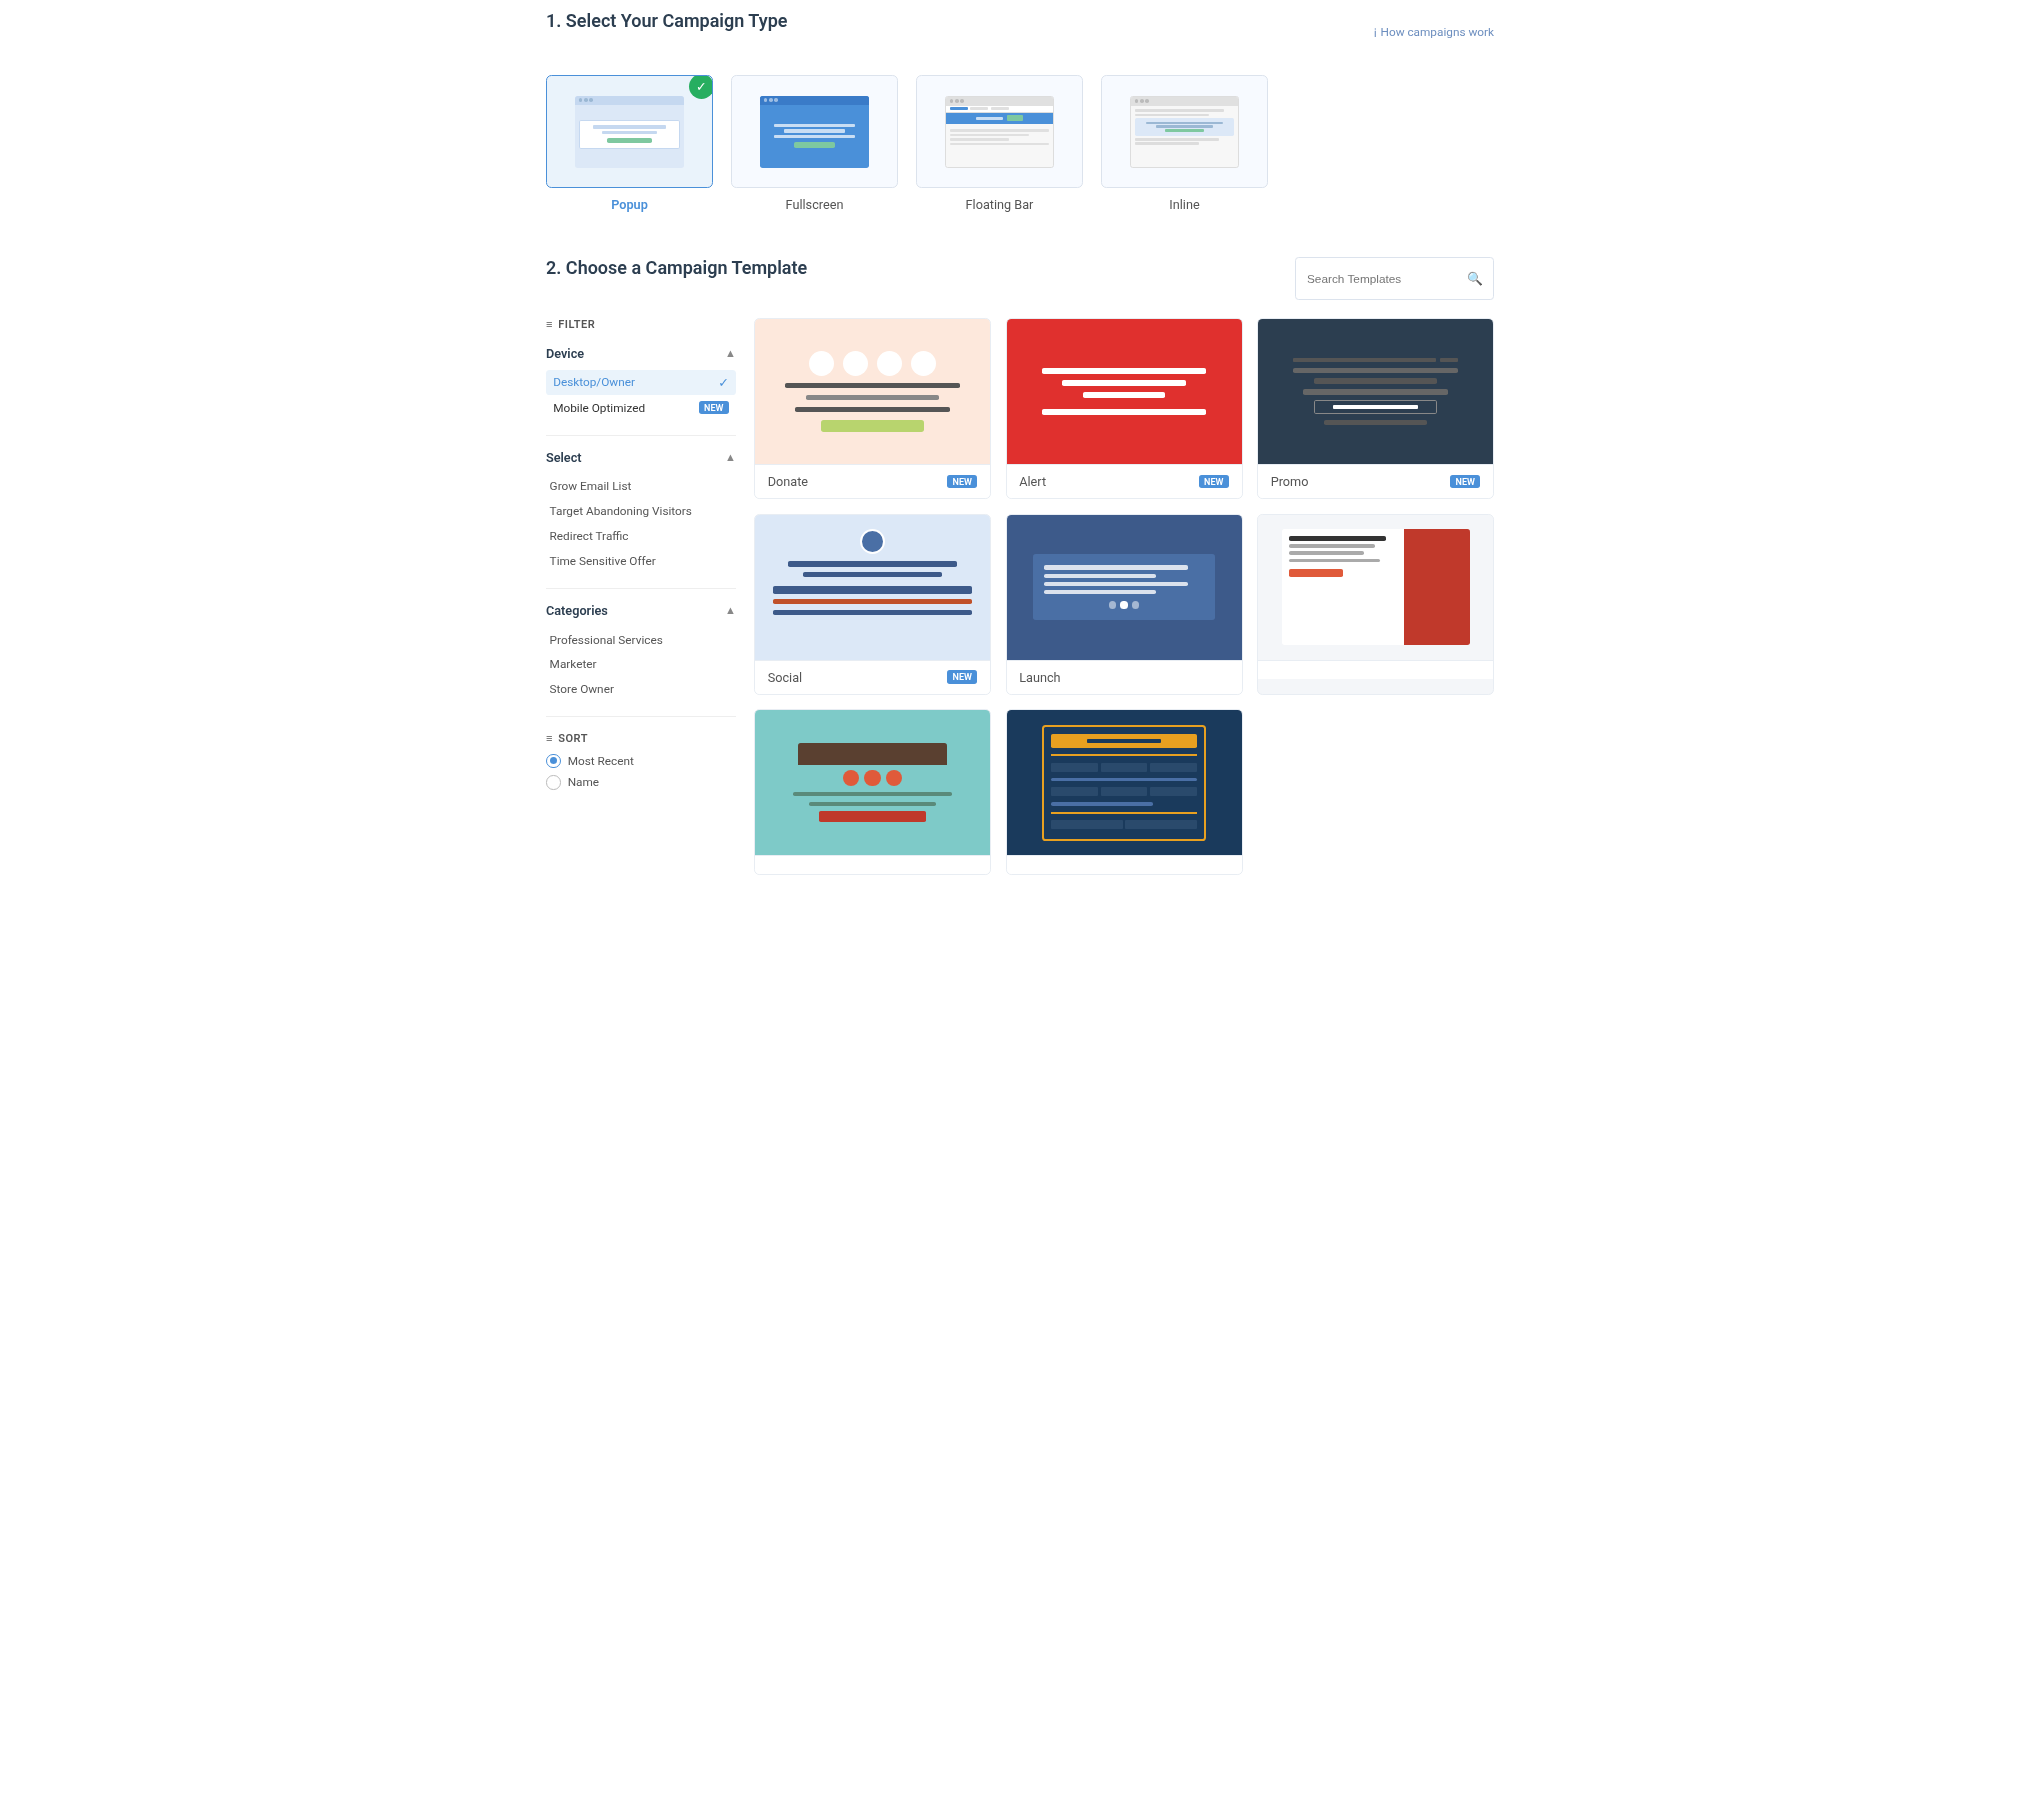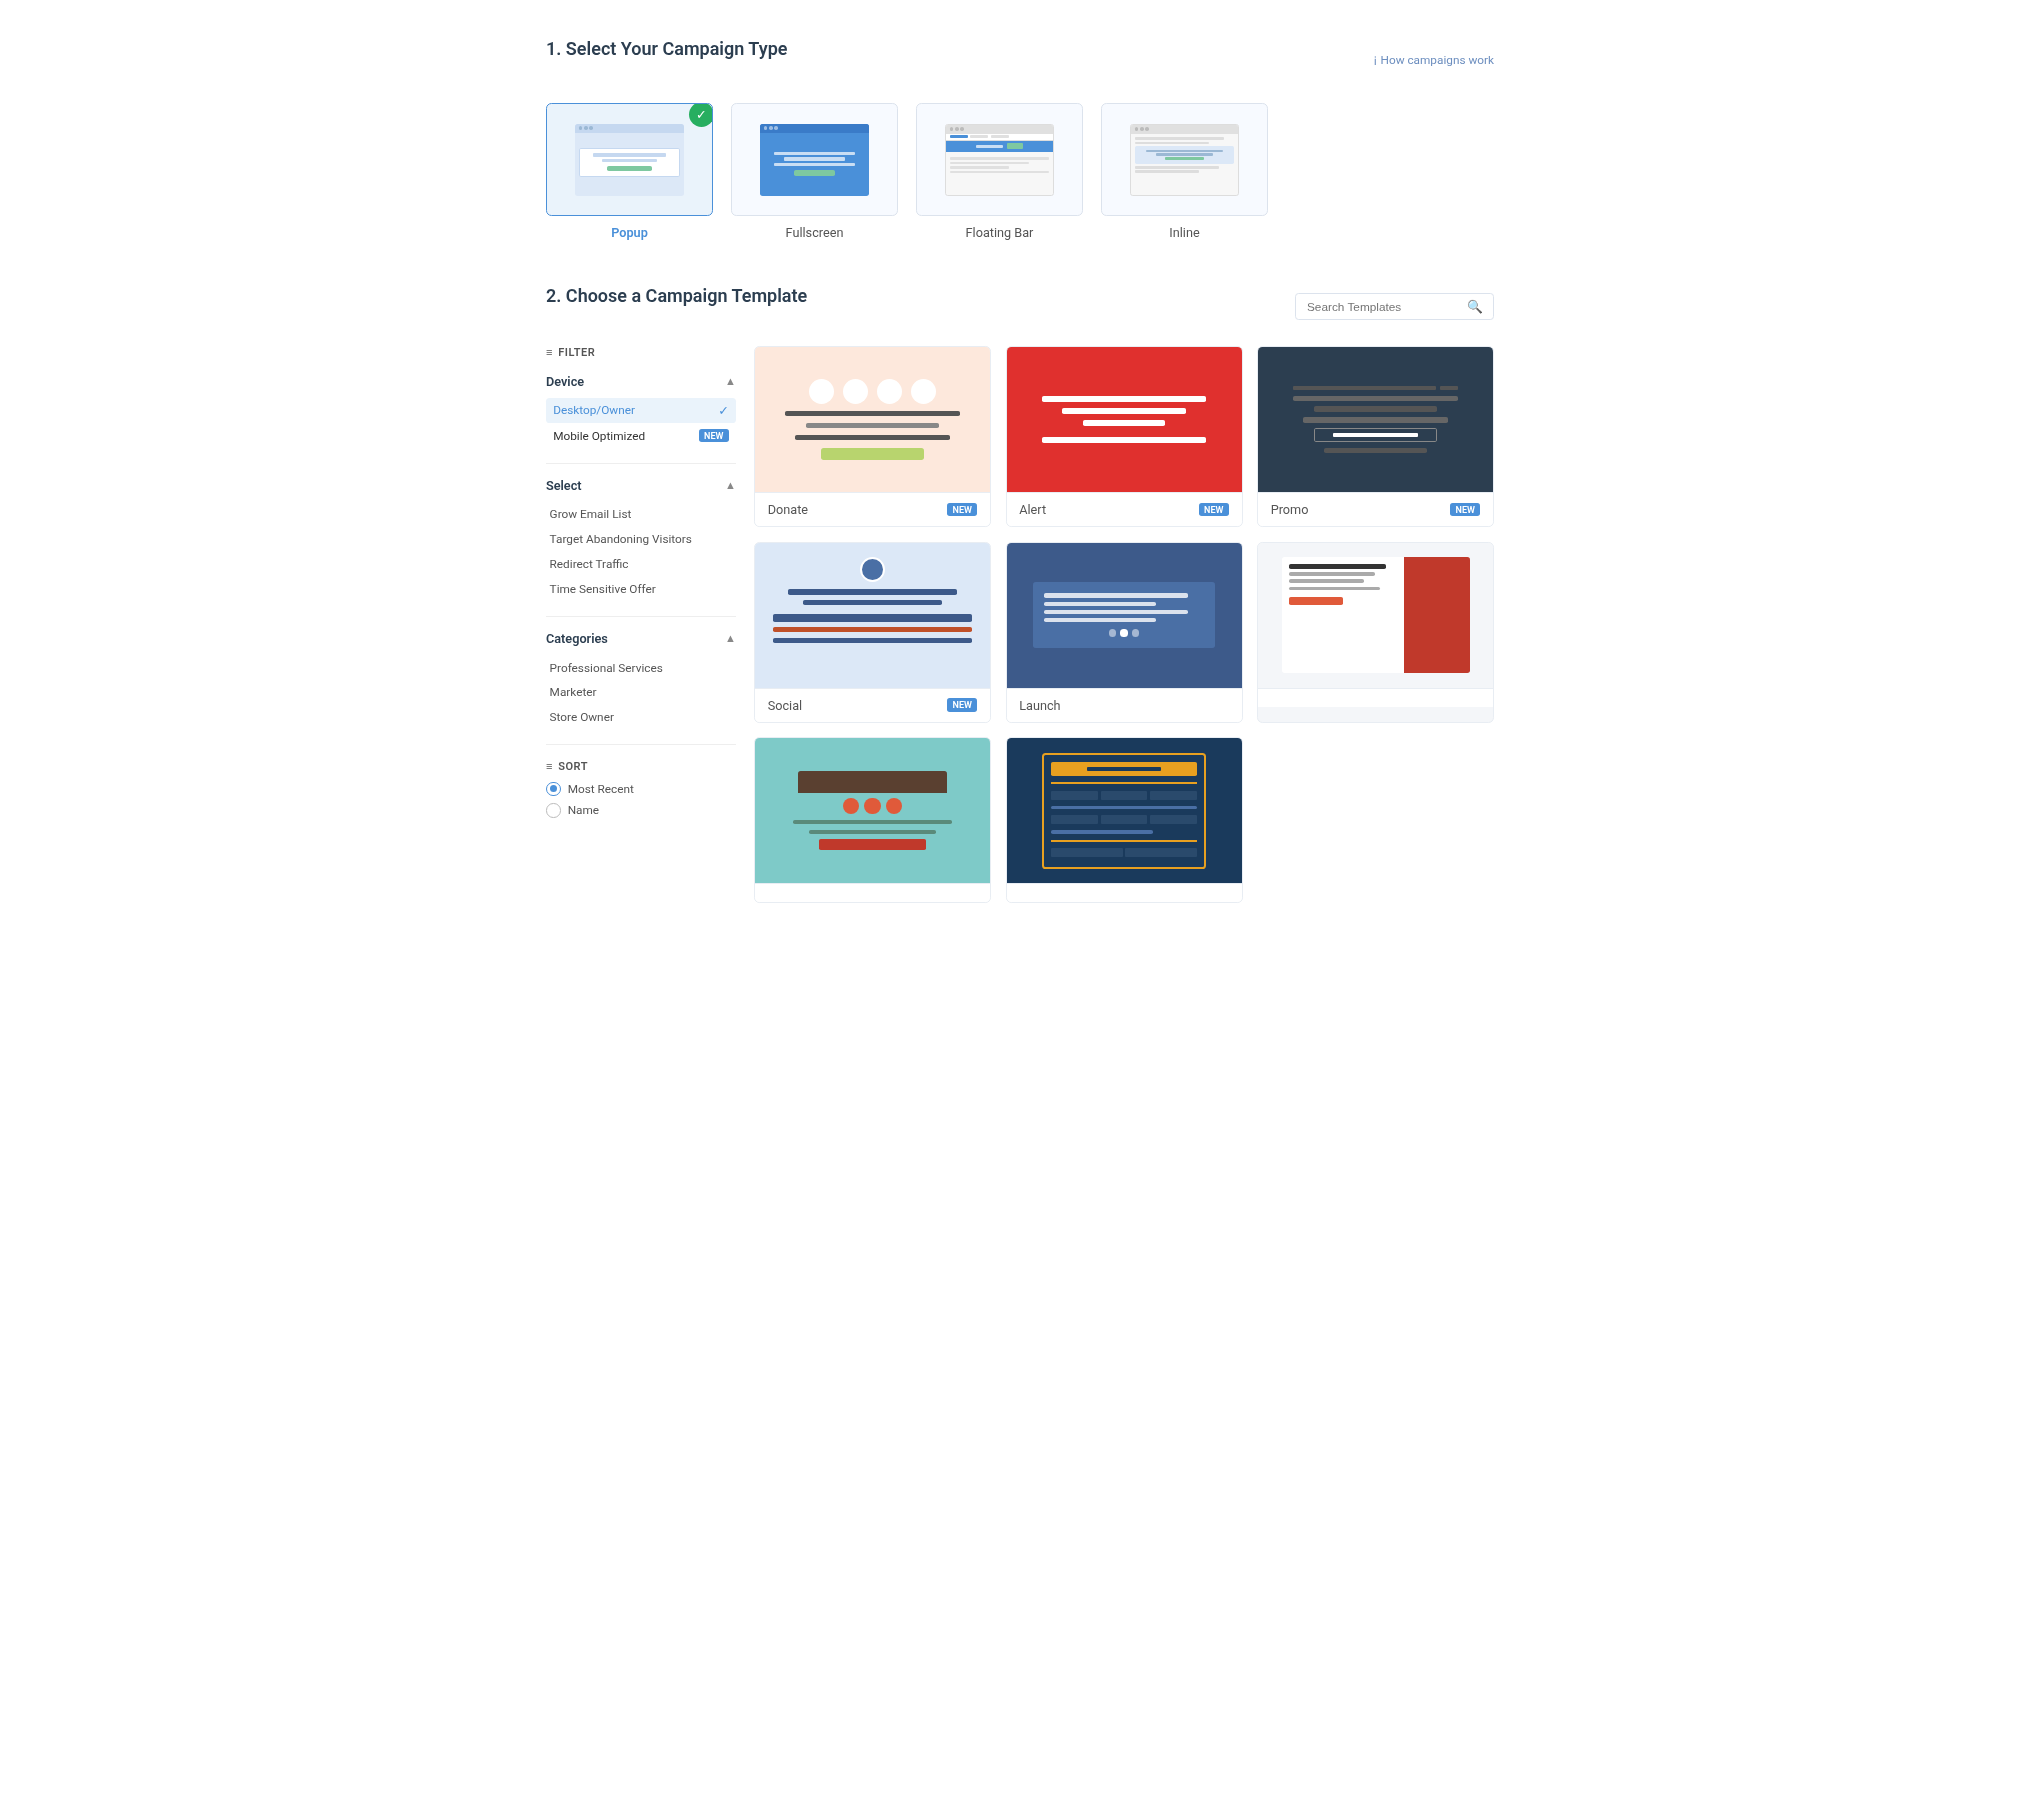--- a/index.html
+++ b/index.html
@@ -1,17 +1,17 @@
 <!DOCTYPE html>
 <html style="font-size:14.5px"><head>
   <meta charset="utf-8">
   <style>
     * { box-sizing: border-box; margin: 0; padding: 0; }
     body { font-family: -apple-system, BlinkMacSystemFont, 'Segoe UI', Roboto, sans-serif; background: #fff; color: #333; font-size: 12.7px; }
-    .page { max-width: 1020px; margin: 0 auto; padding: 38px 36px; }
+    .page { max-width: 1020px; margin: 0 auto; padding: 10px 36px; }
 
     
     .section-title { font-size: 18px; font-weight: 600; color: #2c3e50; margin-bottom: 22px; }
     .how-campaigns { float: right; font-size: 11.8px; color: #6c8ebf; cursor: pointer; display: flex; align-items: center; gap: 3.6px; }
     .section1-header { display: flex; align-items: center; justify-content: space-between; margin-bottom: 22px; }
 
     .campaign-types { display: flex; gap: 18px; margin-bottom: 45px; }
     .campaign-type-item { display: flex; flex-direction: column; align-items: center; cursor: pointer; }
     .campaign-type-card { width: 167px; height: 113px; border: 1.8px solid #dce3ed; border-radius: 5.4px; background: #f7faff; display: flex; align-items: center; justify-content: center; position: relative; overflow: hidden; }
     .campaign-type-card.selected { border-color: #4a90d9; background: #eaf3fb; }
@@ -62,21 +62,21 @@
     .slidein-topbar { height: 9px; background: #e0e0e0; display: flex; align-items: center; padding: 0 3.6px; gap: 1.8px; }
     .slidein-dot { width: 3.6px; height: 3.6px; border-radius: 50%; background: #bbb; }
     .slidein-body { padding: 3.6px; }
     .slidein-line { height: 2.7px; background: #ddd; border-radius: 0.9px; margin: 1.8px 0; }
     .slidein-panel { position: absolute; right: 3.6px; bottom: 3.6px; width: 41px; height: 41px; background: #dce8f7; border-radius: 1.8px; padding: 3.6px; display: flex; flex-direction: column; gap: 1.8px; }
     .slidein-panel-line { height: 2.7px; background: #9bb8d4; border-radius: 0.9px; }
     .slidein-panel-btn { height: 3.6px; background: #7ec8a0; border-radius: 0.9px; margin-top: 1.8px; }
 
     
     .section2 { clear: both; }
-    .section2-header { display: flex; align-items: center; justify-content: space-between; margin-bottom: 18px; }
+    .section2-header { display: flex; justify-content: space-between; margin-bottom: 18px; }
     .search-box { display: flex; align-items: center; border: 0.9px solid #dce3ed; border-radius: 3.6px; padding: 5.4px 11px; width: 199px; gap: 5.4px; background: #fff; }
     .search-box input { border: none; outline: none; font-size: 11.8px; color: #999; flex: 1; background: transparent; }
     .search-icon { color: #aaa; font-size: 12.7px; }
 
     .section2-body { display: flex; gap: 0; }
 
     
     .sidebar { width: 208px; min-width: 208px; padding-right: 18px; }
     .filter-header { display: flex; align-items: center; gap: 5.4px; margin-bottom: 14.5px; color: #555; font-size: 11px; font-weight: 600; text-transform: uppercase; letter-spacing: 0.5px; }
 

